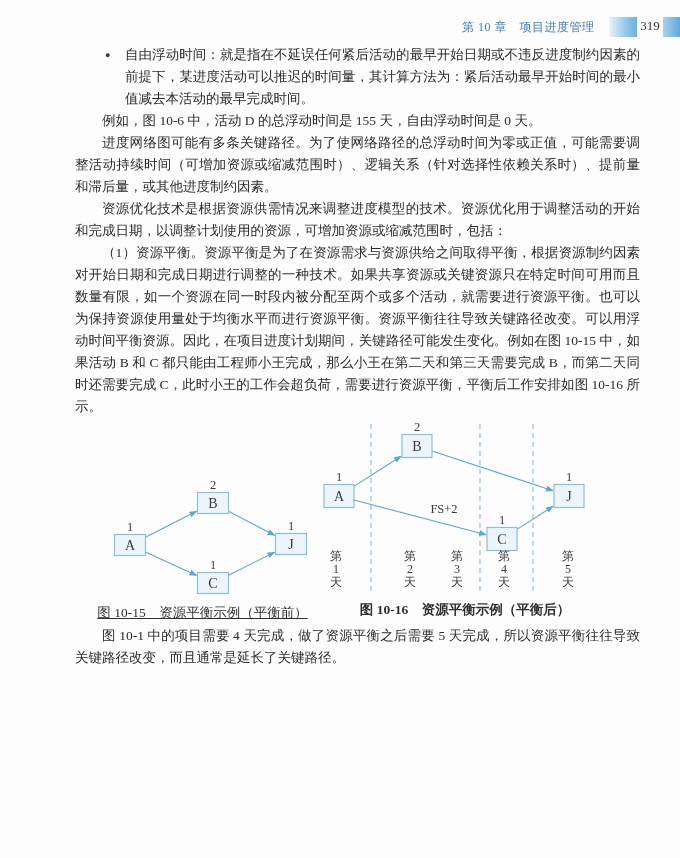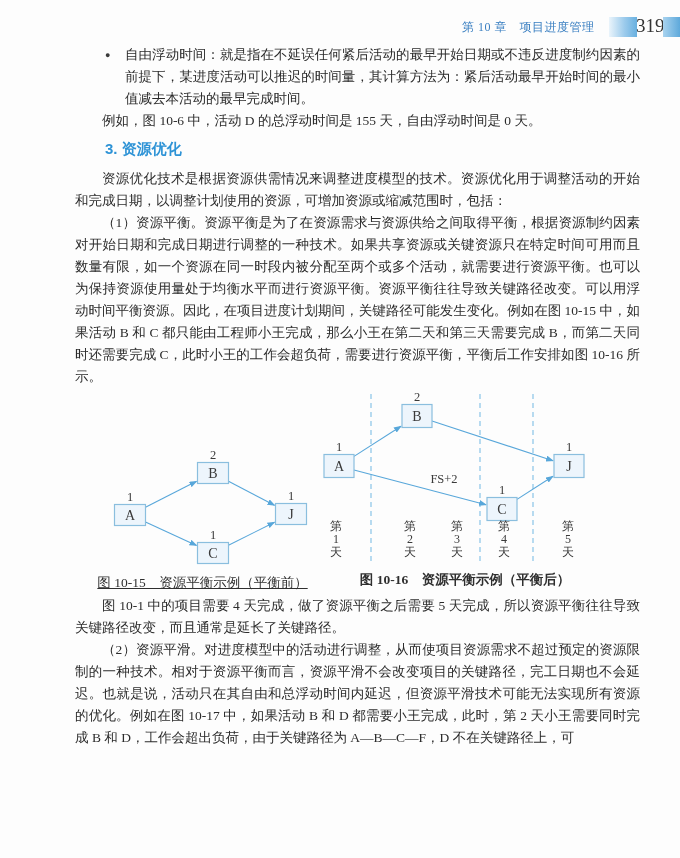--- a/index.html
+++ b/index.html
@@ -23,21 +23,21 @@
     position:absolute;top:19px;left:462px;width:140px;
     font-size:12px;color:var(--header_text);letter-spacing:.5px;
     white-space:nowrap;
   }
   .hdr-block1{
     position:absolute;left:609px;top:17px;width:28px;height:20px;
     background:linear-gradient(90deg,#eaf4fb 0%,#9ccbec 55%,#68b0e0 100%);
   }
   .hdr-page{
     position:absolute;left:636px;top:14px;width:28px;height:24px;
-    font-size:19px;color:#333;text-align:center;line-height:24px;
+    font-size:13px;color:#333;text-align:center;line-height:24px;
   }
   .hdr-block2{
     position:absolute;left:663px;top:17px;width:17px;height:20px;
     background:linear-gradient(90deg,#a9d3ef 0%,#5ea9db 100%);
   }
   
   .content{
     position:absolute;left:75px;top:44px;width:565px;
     font-size:13.5px;line-height:22px;text-align:justify;
   }
@@ -79,22 +79,22 @@
   <div class="hdr-block2"></div>
 
   <div class="content">
 
     <p class="bullet-para">
       <span class="bullet-marker">●</span>
       <span>自由浮动时间：就是指在不延误任何紧后活动的最早开始日期或不违反进度制约因素的前提下，某进度活动可以推迟的时间量，其计算方法为：紧后活动最早开始时间的最小值减去本活动的最早完成时间。</span>
     </p>
 
     <p class="para">例如，图 10-6 中，活动 D 的总浮动时间是 155 天，自由浮动时间是 0 天。</p>
+    <p class="para">进度网络图可能有多条关键路径。为了使网络路径的总浮动时间为零或正值，可能需要调整活动持续时间（可增加资源或缩减范围时）、逻辑关系（针对选择性依赖关系时）、提前量和滞后量，或其他进度制约因素。</p>
 
-    <h3 class="section-heading">3. 资源优化</h3>
 
     <p class="para">资源优化技术是根据资源供需情况来调整进度模型的技术。资源优化用于调整活动的开始和完成日期，以调整计划使用的资源，可增加资源或缩减范围时，包括：</p>
     <p class="para">（1）资源平衡。资源平衡是为了在资源需求与资源供给之间取得平衡，根据资源制约因素对开始日期和完成日期进行调整的一种技术。如果共享资源或关键资源只在特定时间可用而且数量有限，如一个资源在同一时段内被分配至两个或多个活动，就需要进行资源平衡。也可以为保持资源使用量处于均衡水平而进行资源平衡。资源平衡往往导致关键路径改变。可以用浮动时间平衡资源。因此，在项目进度计划期间，关键路径可能发生变化。例如在图 10-15 中，如果活动 B 和 C 都只能由工程师小王完成，那么小王在第二天和第三天需要完成 B，而第二天同时还需要完成 C，此时小王的工作会超负荷，需要进行资源平衡，平衡后工作安排如图 10-16 所示。</p>
 
     <div class="figures">
       <svg id="fig-before-svg" class="fig-svg diagram" viewBox="0 0 245 135">
           <defs>
             <marker id="fig-before-svg-arr" markerWidth="8" markerHeight="6" refX="7" refY="3" orient="auto" markerUnits="userSpaceOnUse">
               <path d="M0,0 L8,3 L0,6 Z" fill="#58a7da"></path>
             </marker>
@@ -182,16 +182,15 @@
             <text x="248" y="142" text-anchor="middle" font-size="12">第</text>
             <text x="248" y="155" text-anchor="middle" font-size="12">5</text>
             <text x="248" y="168" text-anchor="middle" font-size="12">天</text>
           </g>
         </svg>
       <div id="fig-before-caption" class="fig-caption">图 10-15　资源平衡示例（平衡前）</div>
       <div id="fig-after-caption" class="fig-caption">图 10-16　资源平衡示例（平衡后）</div>
     </div>
 
     <p class="para">图 10-1 中的项目需要 4 天完成，做了资源平衡之后需要 5 天完成，所以资源平衡往往导致关键路径改变，而且通常是延长了关键路径。</p>
-    <p class="para">（2）资源平滑。对进度模型中的活动进行调整，从而使项目资源需求不超过预定的资源限制的一种技术。相对于资源平衡而言，资源平滑不会改变项目的关键路径，完工日期也不会延迟。也就是说，活动只在其自由和总浮动时间内延迟，但资源平滑技术可能无法实现所有资源的优化。例如在图 10-17 中，如果活动 B 和 D 都需要小王完成，此时，第 2 天小王需要同时完成 B 和 D，工作会超出负荷，由于关键路径为 A—B—C—F，D 不在关键路径上，可</p>
 
   </div>
 </div>
 
 </body></html>

